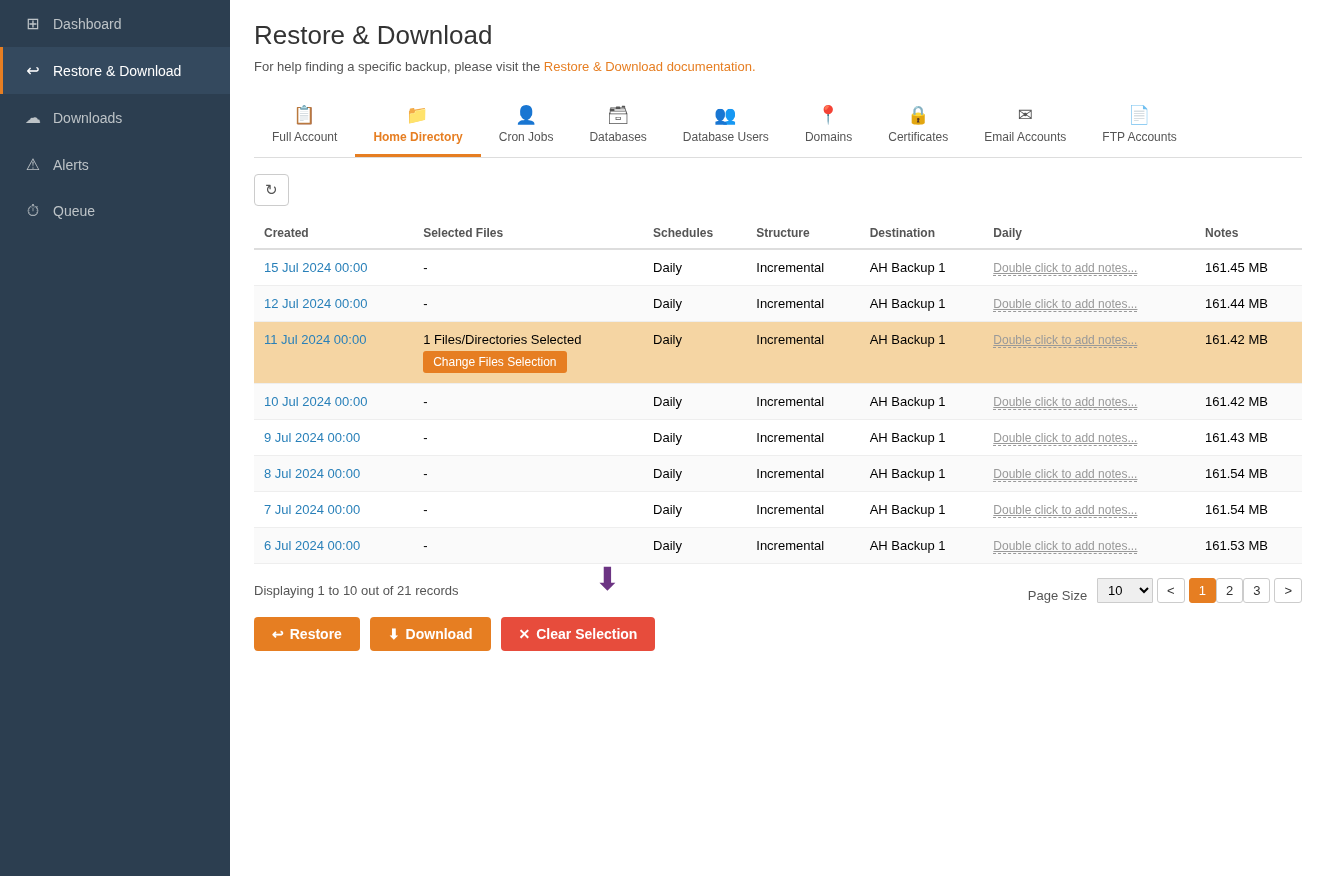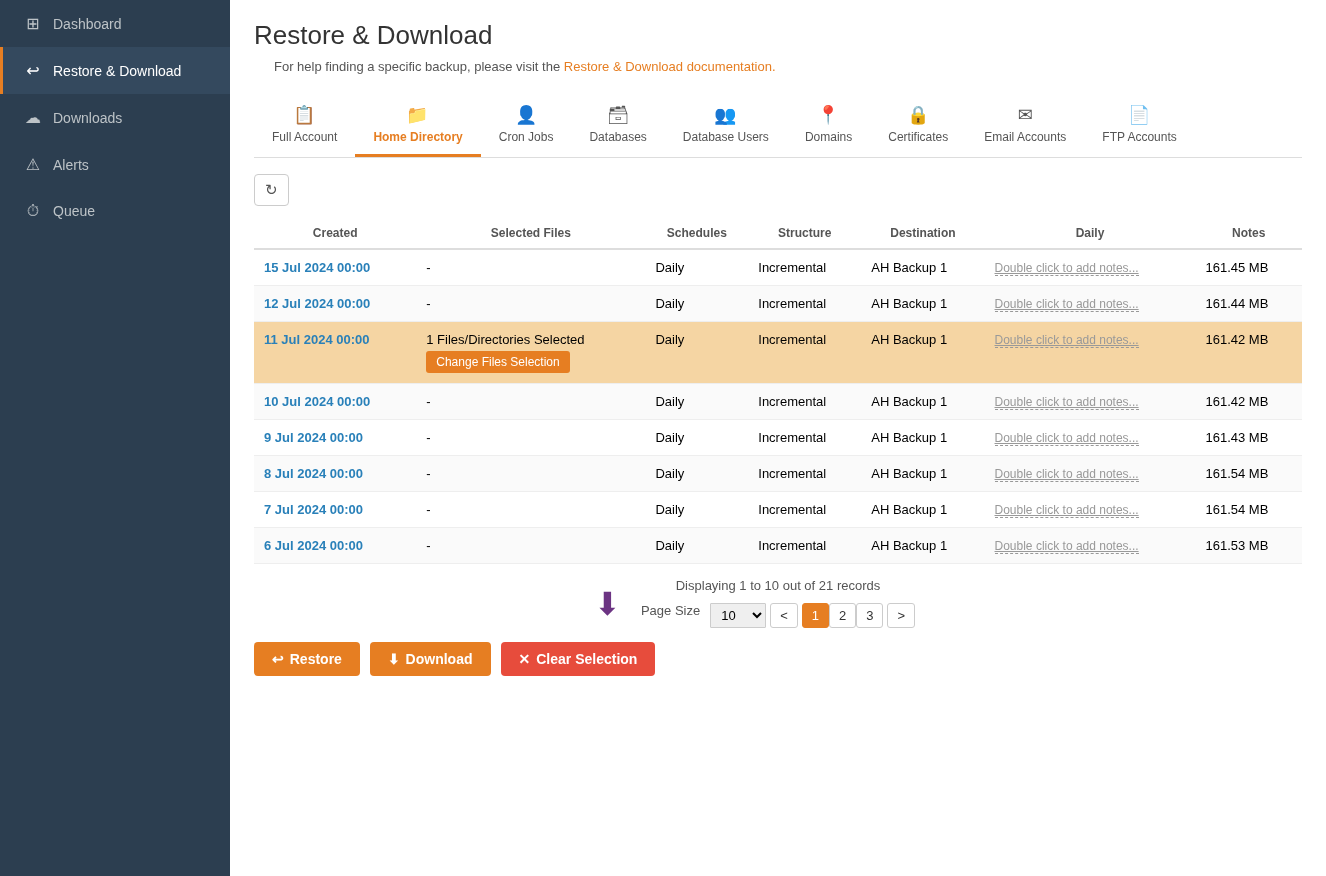--- a/index.html
+++ b/index.html
@@ -43,21 +43,20 @@
     .page-title {
       font-size: 26px;
       font-weight: 300;
       color: #333;
       margin-bottom: 8px;
     }
     .page-subtitle {
       font-size: 13px;
       color: #555;
       margin-bottom: 20px;
-      margin-left: 20px;
     }
     .page-subtitle a {
       color: #e67e22;
       text-decoration: none;
     }
 
     
     .tabs {
       display: flex;
       border-bottom: 1px solid #ddd;
@@ -95,37 +94,37 @@
       color: #555;
     }
 
     
     table {
       width: 100%;
       border-collapse: collapse;
       font-size: 13px;
     }
     thead th {
-      text-align: center;
+      text-align: left;
       padding: 8px 10px;
       border-bottom: 2px solid #ddd;
       color: #555;
       font-weight: 600;
       font-size: 12px;
     }
     tbody tr { cursor: pointer; }
     tbody tr:nth-child(odd) { background: #fff; }
     tbody tr:nth-child(even) { background: #fafafa; }
     tbody tr.selected-row { background: #f5d5a3 !important; }
     tbody td {
       padding: 10px 10px;
       border-bottom: 1px solid #eee;
       vertical-align: top;
     }
-    .td-created { color: #2980b9; font-weight: bold; white-space: nowrap; }
+    .td-created { color: #2980b9; font-weight: normal; white-space: nowrap; }
     .notes-link { color: #999; font-size: 12px; border-bottom: 1px dashed #999; text-decoration: underline; }
 
     
     .sel-files-info { font-size: 13px; margin-bottom: 4px; }
     .btn-change-files {
       background: #e67e22;
       color: #fff;
       border: none;
       border-radius: 3px;
       padding: 4px 10px;
@@ -134,24 +133,23 @@
     }
 
     
     .bottom-bar {
       display: flex;
       align-items: center;
       justify-content: space-between;
       margin-top: 14px;
       flex-wrap: wrap;
       gap: 10px;
-      flex-direction: column;
     }
     .records-info { color: #555; font-size: 13px; }
-    .pagination-area { display: flex; align-items: flex-start; gap: 4px; }
+    .pagination-area { display: flex; align-items: flex-end; gap: 4px; }
     .page-size-label { font-size: 13px; color: #555; margin-right: 6px; }
     .page-size-select {
       border: 1px solid #ccc;
       border-radius: 1px;
       padding: 3px 6px;
       font-size: 13px;
     }
     .pag-btn {
       background: #fff;
       border: 1px solid #ccc;

